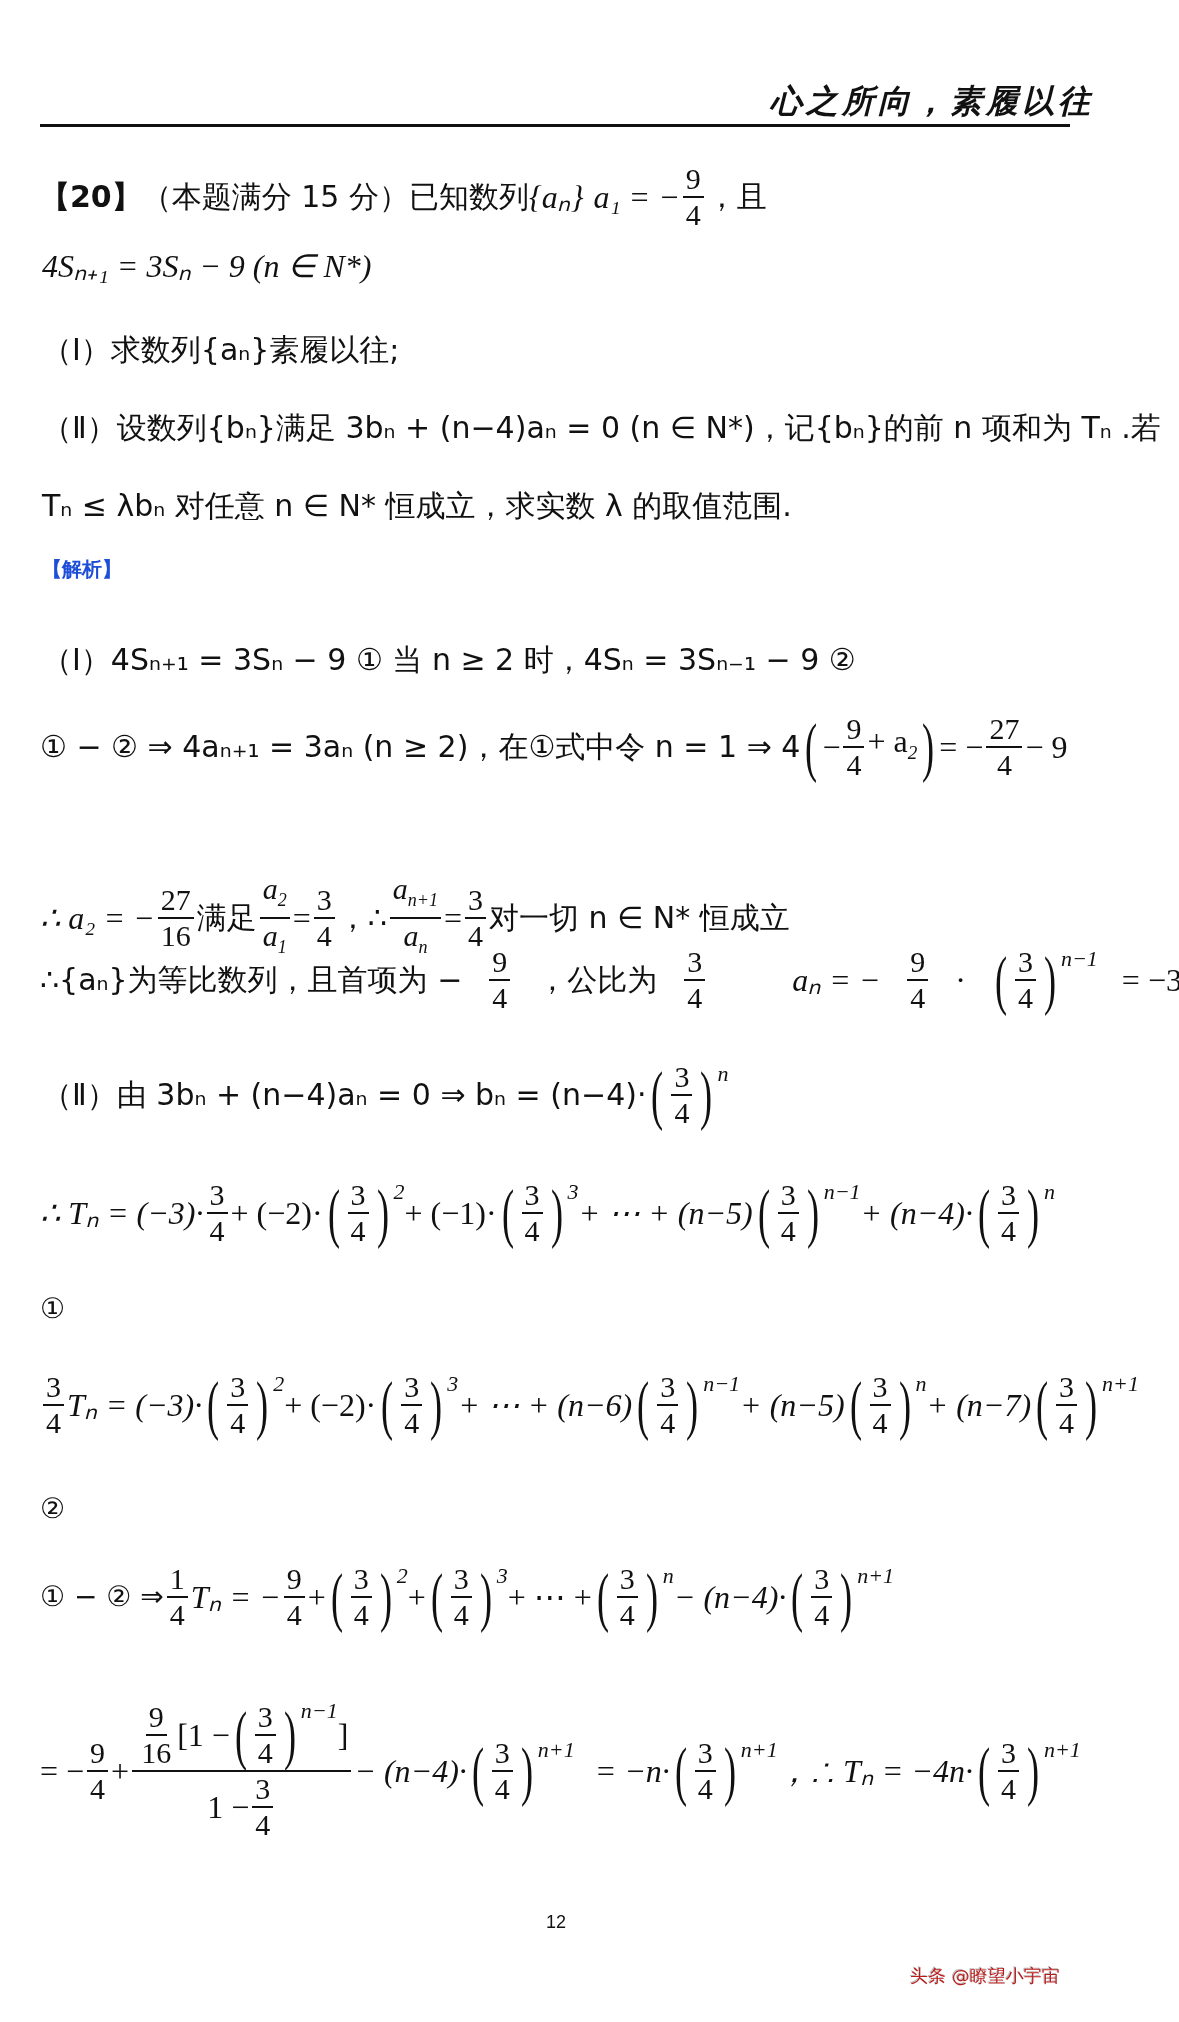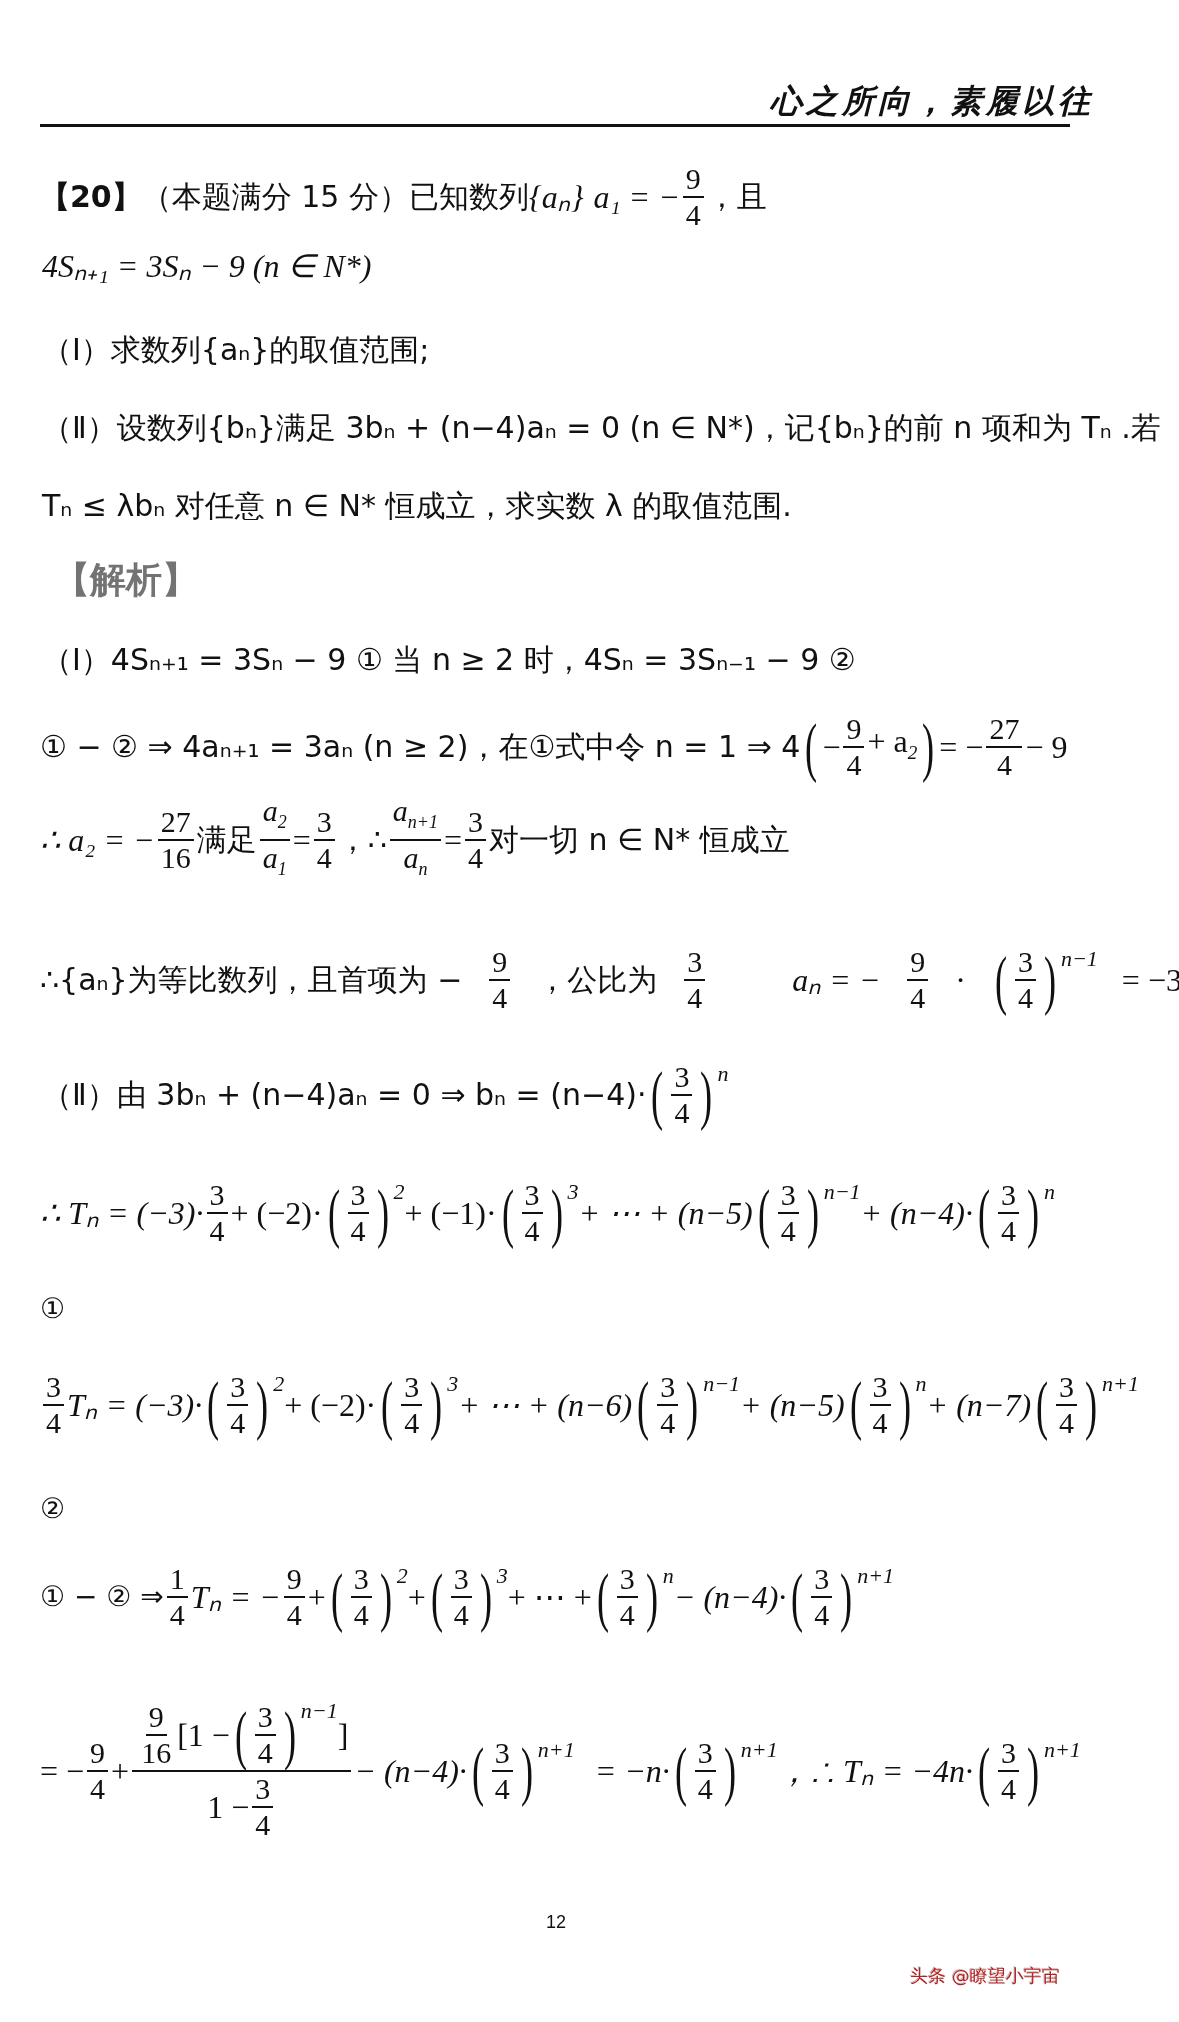--- a/index.html
+++ b/index.html
@@ -12,21 +12,21 @@
   .line { font-size:30px; line-height:40px; display:flex; align-items:center; }
   .m { font-family:"Liberation Serif", serif; font-size:32px; }
   .i { font-style:italic; }
   sub, sup { font-size:60%; font-style:italic; }
   .frac { display:inline-flex; flex-direction:column; align-items:center; vertical-align:middle; margin:0 3px; font-family:"Liberation Serif", serif; font-size:30px; line-height:34px; }
   .frac .num { border-bottom:2px solid #111; padding:0 3px; }
   .frac .den { padding:0 3px; }
   .paren { display:inline-flex; align-items:center; }
   .bigp { font-size:66px; font-weight:200; line-height:70px; transform:scaleX(0.55); display:inline-block; }
   .pow { font-size:22px; font-style:italic; align-self:flex-start; margin-top:-6px; }
-  .red { color:#737373; font-family:"DejaVu Sans", sans-serif; font-weight:bold; font-size:36px;margin-left:12px; }
+  .red { color:#1d4ed8; font-family:"DejaVu Sans", sans-serif; font-weight:bold; font-size:20px; }
   .circ { font-family:"DejaVu Sans", sans-serif; font-size:28px; }
   .pgnum { font-family:"Liberation Sans", sans-serif; font-size:18px; }
   .wm { font-family:"DejaVu Sans", sans-serif; font-size:18px; color:#b91c1c; text-shadow:1px 1px 0 #fff, -1px -1px 0 #bbb; }
 </style>
 </head>
 <body>
 
 <div class="abs motto" style="left:770px; top:80px;">心之所向，素履以往</div>
 <div class="hr" style="top:124px;"></div>
 
@@ -36,21 +36,21 @@
   <span class="m i">{aₙ}</span>
   <span class="m i" style="margin-left:10px;">a₁ = −</span>
   <span class="frac">
     <span class="num">9</span>
     <span class="den">4</span>
   </span>
   <span class="cjk">，且</span>
 </div>
 <div class="abs line m i" style="left:42px; top:246px;">4Sₙ₊₁ = 3Sₙ − 9 (n ∈ N*)</div>
 
-<div class="abs line cjk" style="left:42px; top:330px;">（Ⅰ）求数列{aₙ}的取值范围;</div>
+<div class="abs line cjk" style="left:42px; top:330px;">（Ⅰ）求数列{aₙ}素履以往;</div>
 <div class="abs line cjk" style="left:42px; top:408px;">（Ⅱ）设数列{bₙ}满足 3bₙ + (n−4)aₙ = 0 (n ∈ N*)，记{bₙ}的前 n 项和为 Tₙ .若</div>
 <div class="abs line cjk" style="left:42px; top:486px;">Tₙ ≤ λbₙ 对任意 n ∈ N* 恒成立，求实数 λ 的取值范围.</div>
 
 <div class="abs red" style="left:42px; top:556px;">【解析】</div>
 
 <div class="abs line cjk" style="left:42px; top:640px;">（Ⅰ）4Sₙ₊₁ = 3Sₙ − 9 ①      当 n ≥ 2 时，4Sₙ = 3Sₙ₋₁ − 9 ②</div>
 
 <div class="abs line" style="left:40px; top:712px;">
   <span class="cjk">① − ② ⇒ 4aₙ₊₁ = 3aₙ (n ≥ 2)，在①式中令 n = 1 ⇒ 4</span>
   <span class="paren">
@@ -64,21 +64,21 @@
       <span class="bigp">)</span>
     </span>
   <span class="m">= −</span>
   <span class="frac">
       <span class="num">27</span>
       <span class="den">4</span>
     </span>
   <span class="m">− 9</span>
 </div>
 
-<div class="abs line" style="left:40px; top:794px;">
+<div class="abs line" style="left:40px; top:872px;">
   <span class="m i">∴ a₂ = −</span>
   <span class="frac">
       <span class="num">27</span>
       <span class="den">16</span>
     </span>
   <span class="cjk">满足</span>
   <span class="frac i">
       <span class="num">a<sub>2</sub></span>
       <span class="den">a<sub>1</sub></span>
     </span>

